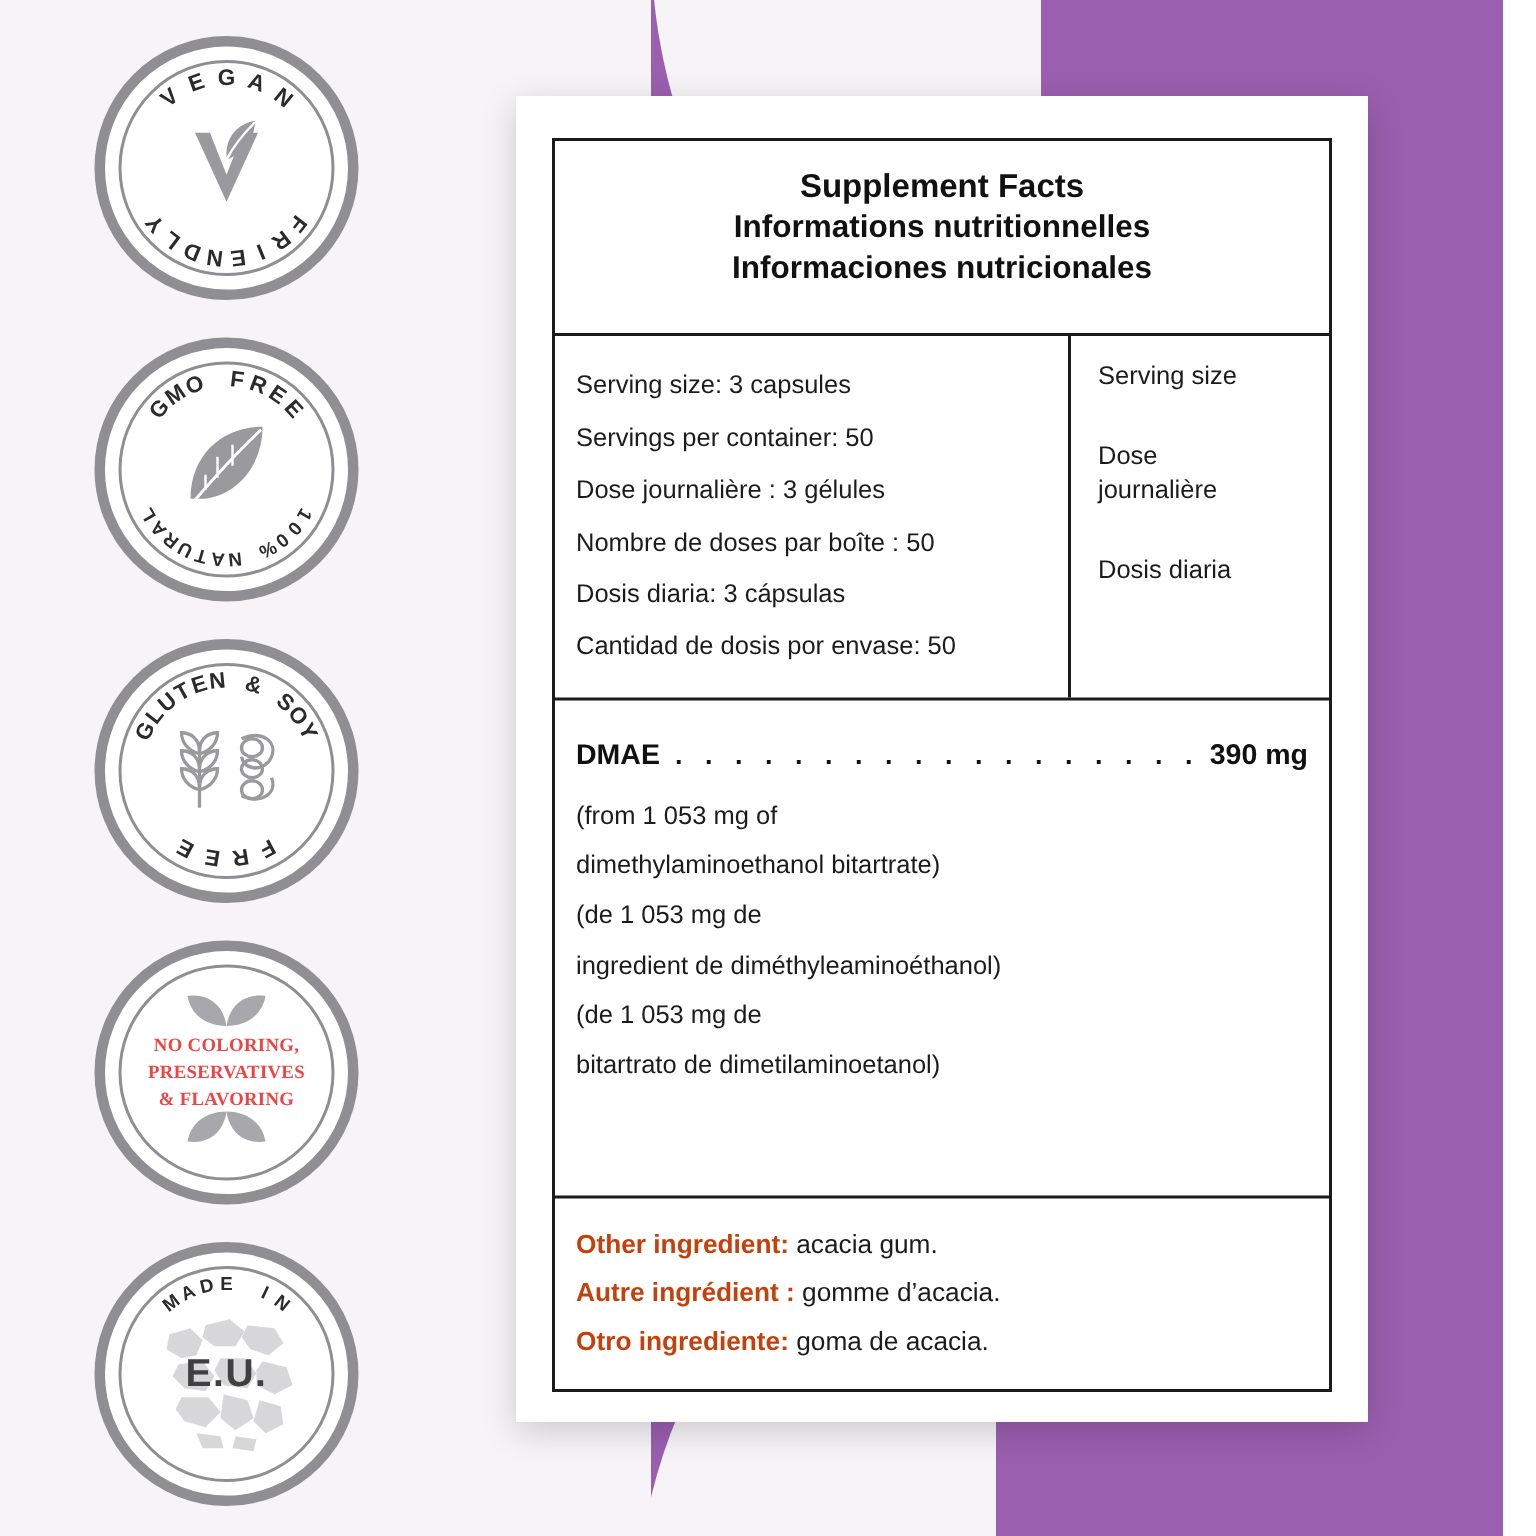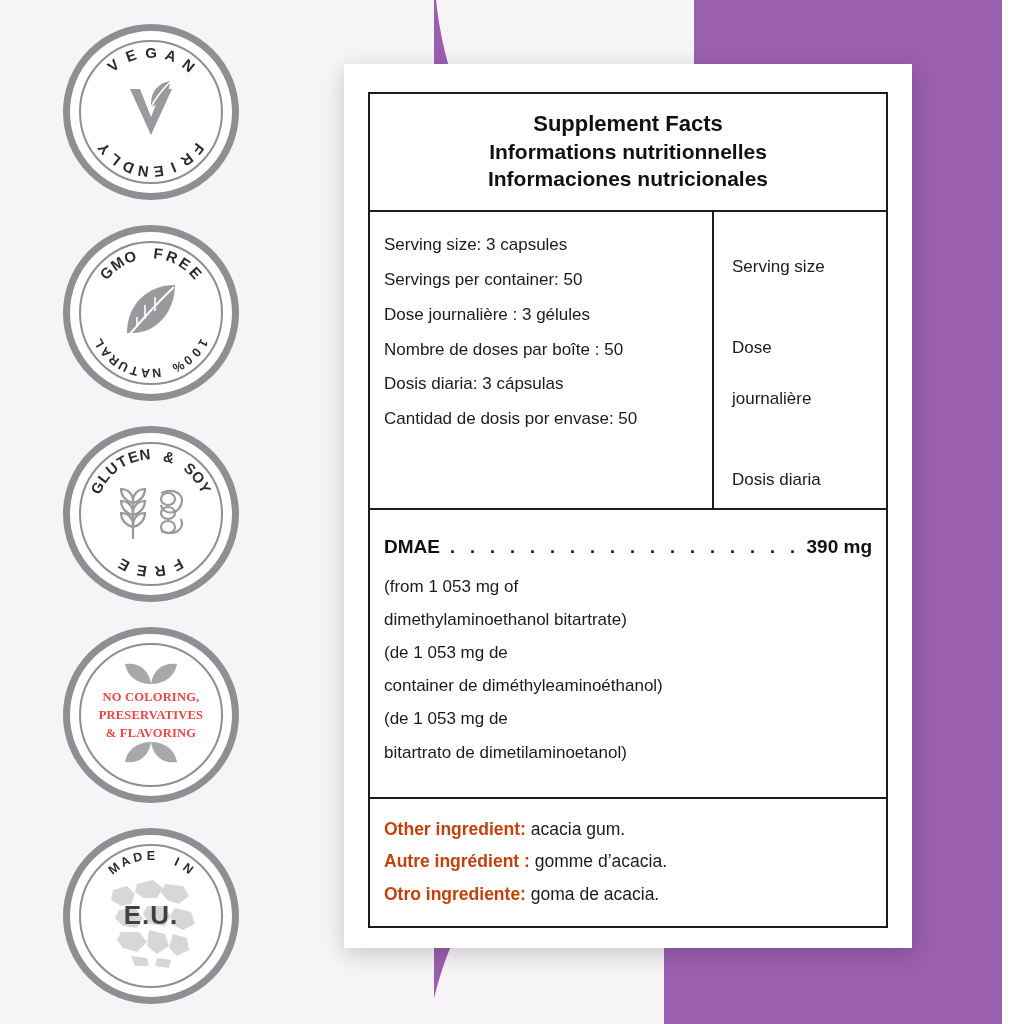--- a/index.html
+++ b/index.html
@@ -141,21 +141,21 @@
     left: 368px; top: 92px;
     width: 520px; height: 836px;
     background: #ffffff;
     border: 2px solid #1b1b1b;
     z-index: 7;
     display: flex;
     flex-direction: column;
   }
 
   .title-block {
-    padding: 16px 14px 18px 14px;
+    padding: 16px 14px 30px 14px;
     text-align: center;
     border-bottom: 2px solid #1b1b1b;
   }
   .title-en {
     font-size: 22px;
     font-weight: 700;
     color: #111;
     line-height: 1.25;
   }
   .title-fr, .title-es {
@@ -180,21 +180,21 @@
     line-height: 2.05;
     white-space: nowrap;
   }
   .serving-right {
     width: 172px;
     flex: 0 0 172px;
     padding: 16px 10px 16px 18px;
     font-size: 17px;
     color: #1b1b1b;
   }
-  .serving-right .sr-row { line-height: 1.35; margin-top: 28px; }
+  .serving-right .sr-row { line-height: 1.35; }
   .sr-gap-a { height: 30px; }
   .sr-gap-b { height: 30px; }
 
   .ingredient-block {
     padding: 26px 14px 22px 14px;
     border-bottom: 2px solid #1b1b1b;
     flex: 1 1 auto;
   }
   .ing-main {
     display: flex;
@@ -447,21 +447,21 @@
 
     <div class="ingredient-block">
       <div class="ing-main">
         <span class="ing-name">DMAE</span>
         <span class="ing-dots">. . . . . . . . . . . . . . . . . . .</span>
         <span class="ing-amount">390 mg</span>
       </div>
       <div class="ing-sub">(from 1 053 mg of</div>
       <div class="ing-sub">dimethylaminoethanol bitartrate)</div>
       <div class="ing-sub">(de 1 053 mg de</div>
-      <div class="ing-sub">container de diméthyleaminoéthanol)</div>
+      <div class="ing-sub">ingredient de diméthyleaminoéthanol)</div>
       <div class="ing-sub">(de 1 053 mg de</div>
       <div class="ing-sub">bitartrato de dimetilaminoetanol)</div>
     </div>
 
     <div class="other-block">
       <div class="other-row">
         <b>Other ingredient:</b><span> acacia gum.</span>
       </div>
       <div class="other-row">
         <b>Autre ingrédient :</b><span> gomme d’acacia.</span>

